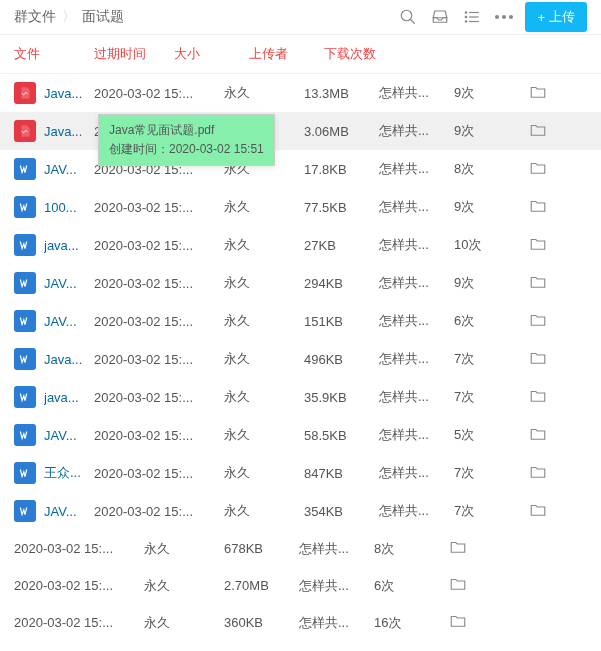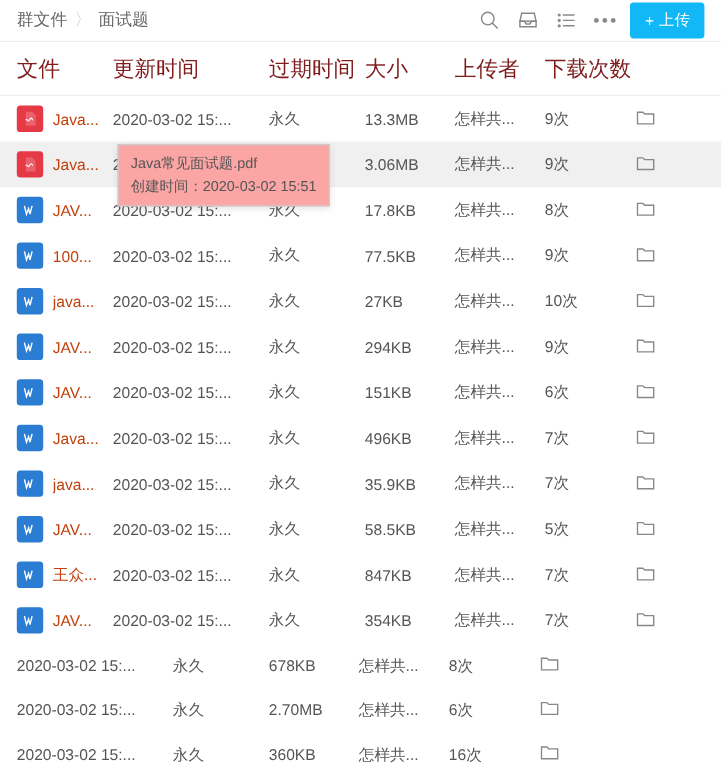--- a/index.html
+++ b/index.html
@@ -5,39 +5,39 @@
 * { margin: 0; padding: 0; box-sizing: border-box; }
 body { font-family: -apple-system, "Microsoft YaHei", sans-serif; font-size: 13px; color: #333; background: #fff; width: 601px; height: 651px; overflow: hidden; }
 .header { display: flex; align-items: center; padding: 2px 14px; border-bottom: 1px solid #eee; }
 .breadcrumb { display: flex; align-items: center; gap: 6px; flex: 1; color: #666; font-size: 14px; }
 .breadcrumb .sep { color: #ccc; }
 .header-icons { display: flex; align-items: center; gap: 14px; margin-right: 12px; }
 .header-icons svg { width: 18px; height: 18px; fill: none; stroke: #888; stroke-width: 1.6; }
 .dots { display: flex; gap: 3px; align-items: center; }
 .dots span { width: 4px; height: 4px; background: #888; border-radius: 50%; }
 .upload-btn { background: #12b7f5; color: #fff; border: none; padding: 6px 12px; border-radius: 3px; font-size: 13px; display: flex; align-items: center; gap: 4px; cursor: pointer; }
-.table-head { display: flex; padding: 10px 14px 10px 14px; color: #7f1d1d; font-size: 18px; border-bottom: 1px solid #f0f0f0; }
+.table-head { display: flex; padding: 10px 14px 10px 14px; color: #ef4444; font-size: 13px; border-bottom: 1px solid #f0f0f0; }
 .col-file { width: 80px; padding-left: 0; }
 .col-time { width: 130px; }
 .col-expire { width: 80px; }
 .col-size { width: 75px; }
 .col-uploader { width: 75px; }
 .col-downloads { width: 75px; }
 .col-action { width: 30px; }
 .file-list { height: 560px; overflow-y: scroll; }
 .file-row { display: flex; align-items: center; padding: 8px 0 8px 14px; font-size: 13px; color: #555; position: relative; }
 .file-row.hovered { background: #f0f0f0; }
 .col-name { width: 80px; display: flex; align-items: center; gap: 8px; }
-.col-name .txt { white-space: nowrap; overflow: hidden; text-overflow: ellipsis; width: 42px; color: #c2410c; }
+.col-name .txt { white-space: nowrap; overflow: hidden; text-overflow: ellipsis; width: 42px; color: #0369a1; }
 .file-icon { width: 22px; height: 22px; border-radius: 3px; display: flex; align-items: center; justify-content: center; flex-shrink: 0; }
 .pdf-icon { background: #e63946; }
 .word-icon { background: #2b7cd3; }
 .file-icon svg { width: 14px; height: 14px; fill: #fff; }
 .folder-icon { width: 18px; height: 18px; stroke: #888; fill: none; stroke-width: 1.5; }
-.tooltip { position: absolute; left: 98px; top: 2px; background: #fca5a5; border: 1px solid #ccc; padding: 6px 10px; font-size: 12px; color: #555; line-height: 1.6; box-shadow: 0 2px 6px rgba(0,0,0,0.1); z-index: 10; white-space: nowrap; }
+.tooltip { position: absolute; left: 98px; top: 2px; background: #86efac; border: 1px solid #ccc; padding: 6px 10px; font-size: 12px; color: #555; line-height: 1.6; box-shadow: 0 2px 6px rgba(0,0,0,0.1); z-index: 10; white-space: nowrap; }
 ::-webkit-scrollbar { width: 8px; }
 ::-webkit-scrollbar-thumb { background: #ccc; border-radius: 4px; }
 ::-webkit-scrollbar-track { background: #f5f5f5; }
 </style>
 </head>
 <body>
 
 <div class="header">
   <div class="breadcrumb">
     <span>群文件</span>
@@ -68,21 +68,20 @@
       </div>
   </div>
   <button class="upload-btn">
     <span>+</span>
     <span>上传</span>
   </button>
 </div>
 
 <div class="table-head">
   <div class="col-file">文件</div>
-  <div class="col-time">更新时间</div>
   <div class="col-expire">过期时间</div>
   <div class="col-size">大小</div>
   <div class="col-uploader">上传者</div>
   <div class="col-downloads">下载次数</div>
 </div>
 
 <div class="file-list" id="file-list">
     <div class="file-row">
     <div class="col-name">
       <div class="file-icon pdf-icon">

